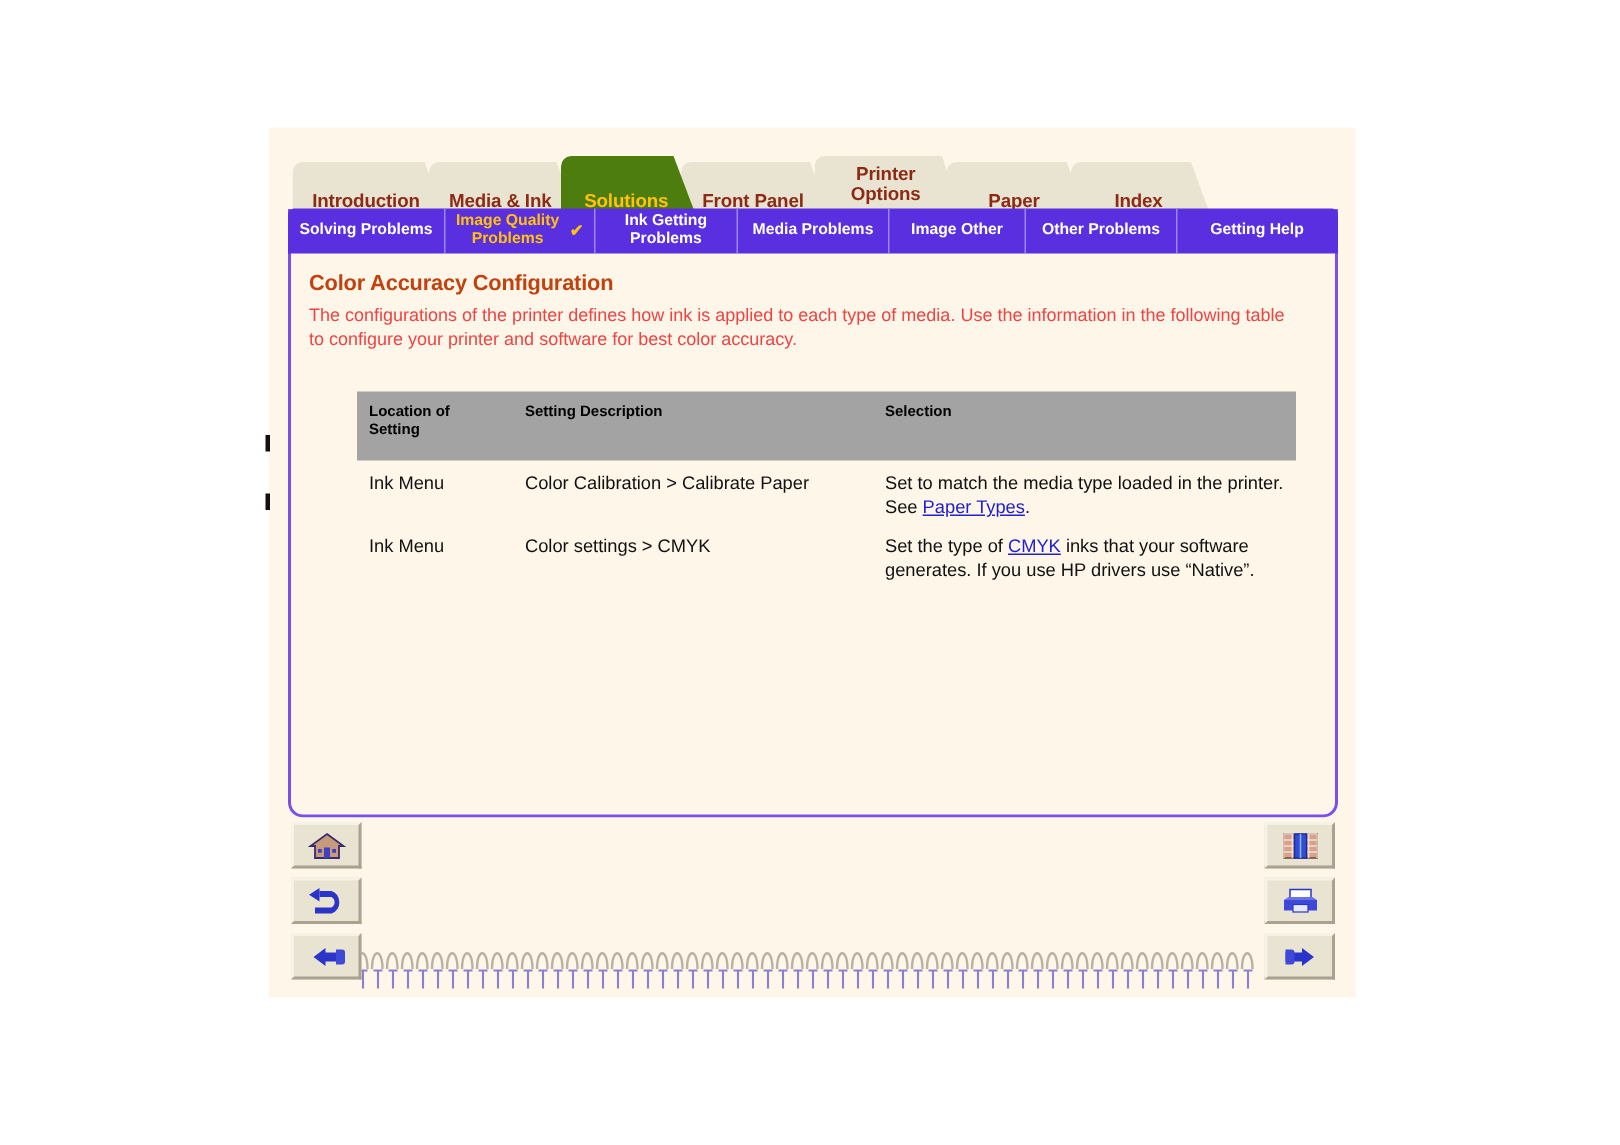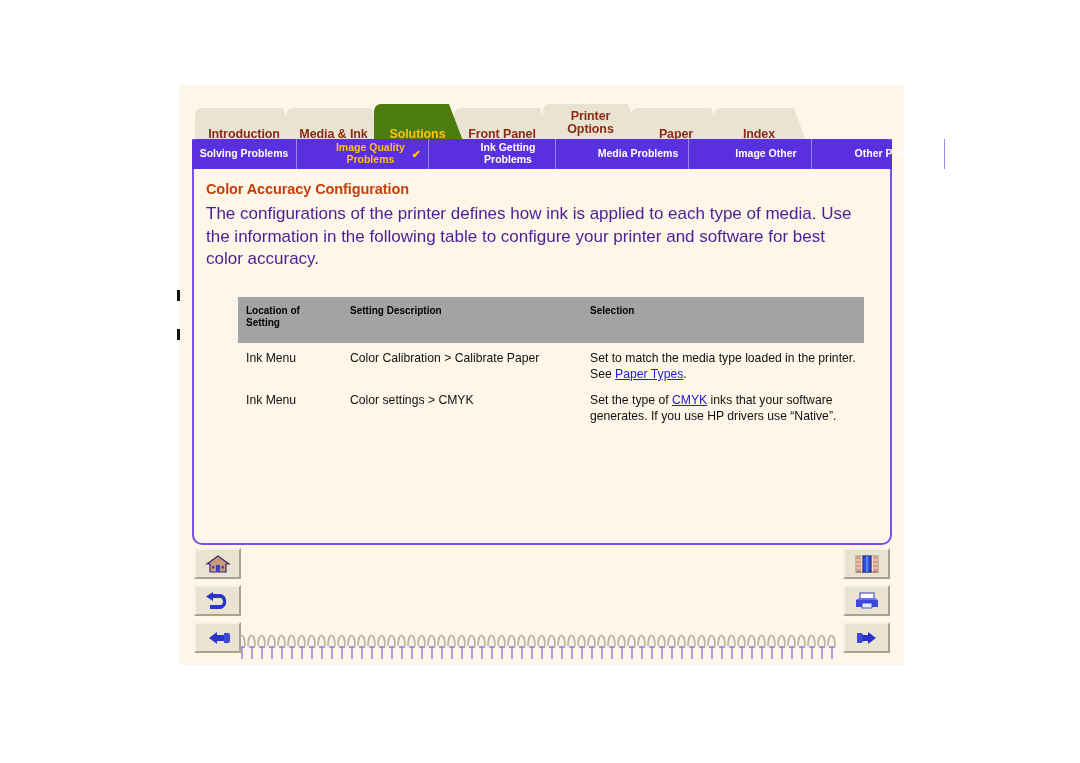--- a/index.html
+++ b/index.html
@@ -76,21 +76,20 @@
     position: absolute;
     left: 192px;
     top: 139px;
     width: 700px;
     height: 30px;
     background: #5a2fe0;
     display: flex;
     align-items: stretch;
     z-index: 8;
     border-radius: 4px 4px 0 0;
-    gap: 32px;
   }
   .sub-tab {
     flex: 0 0 auto;
     display: flex;
     align-items: center;
     justify-content: center;
     color: #ffffff;
     font-size: 10.5px;
     font-weight: bold;
     line-height: 1.12;
@@ -134,22 +133,22 @@
     box-sizing: border-box;
   }
   #page-title {
     color: #c2410c;
     font-size: 14.5px;
     font-weight: bold;
     margin: 0 0 6px 0;
     letter-spacing: -0.1px;
   }
   #intro-paragraph {
-    color: #4c1d95;
-    font-size: 17px;
+    color: #ef4444;
+    font-size: 12px;
     line-height: 1.33;
     margin: 0;
     width: 655px;
   }
 
   
   #config-table {
     margin: 26px 0 0 32px;
     width: 626px;
     border-collapse: collapse;

